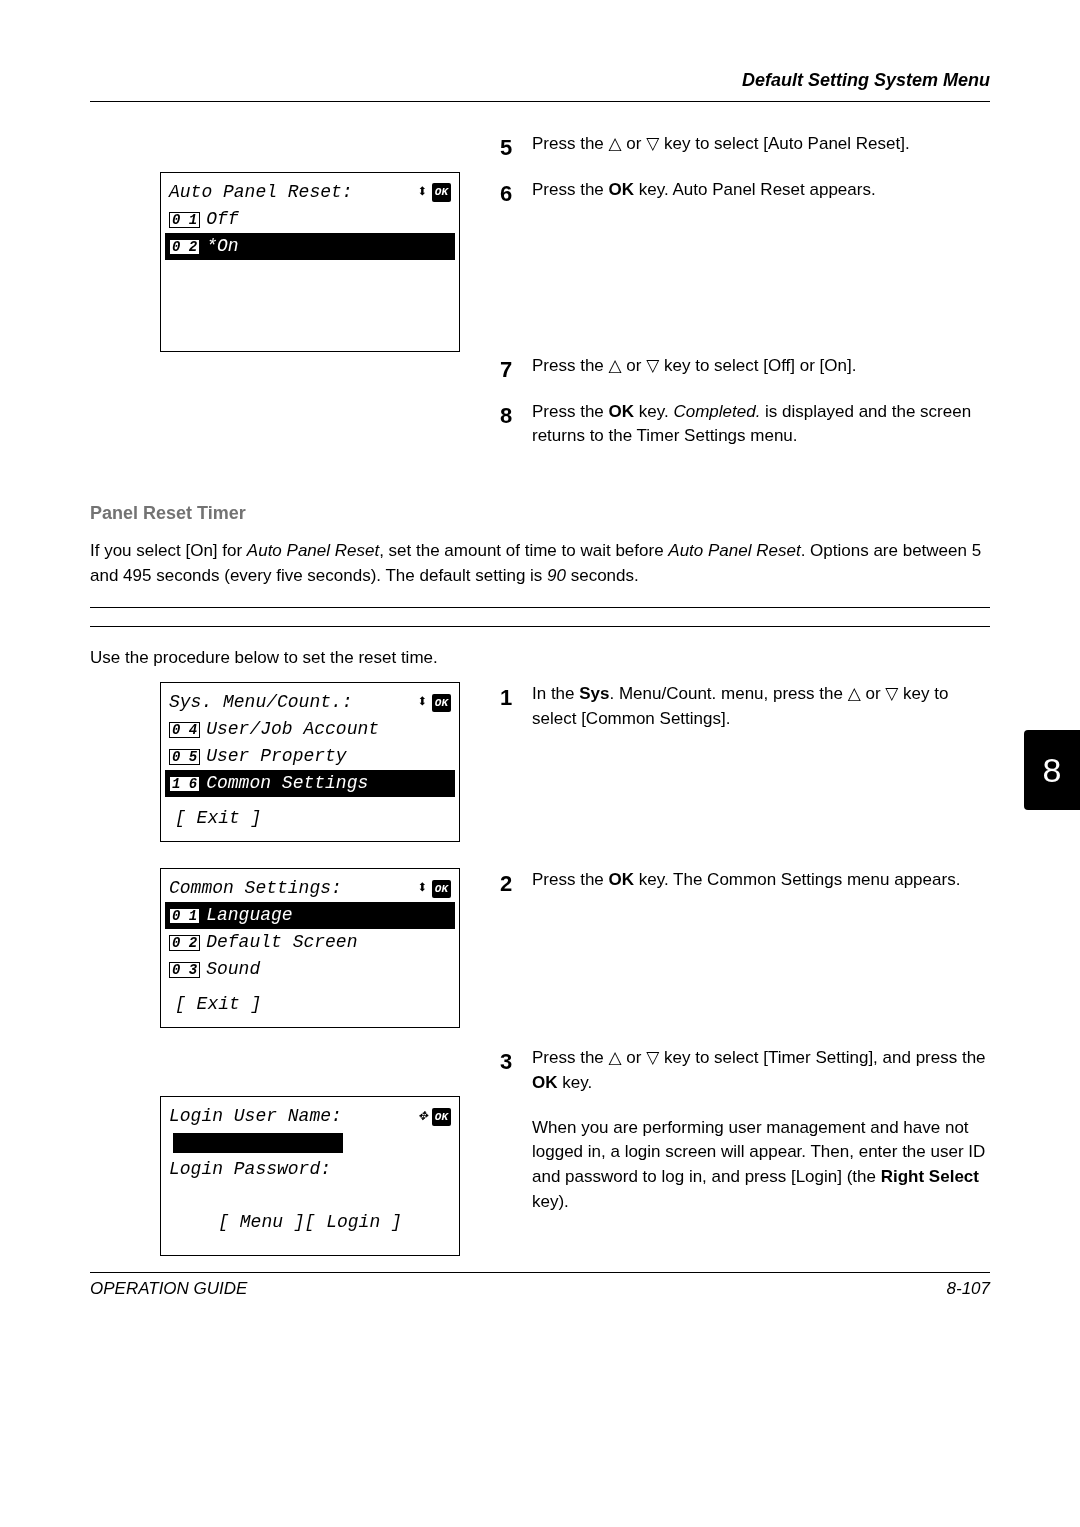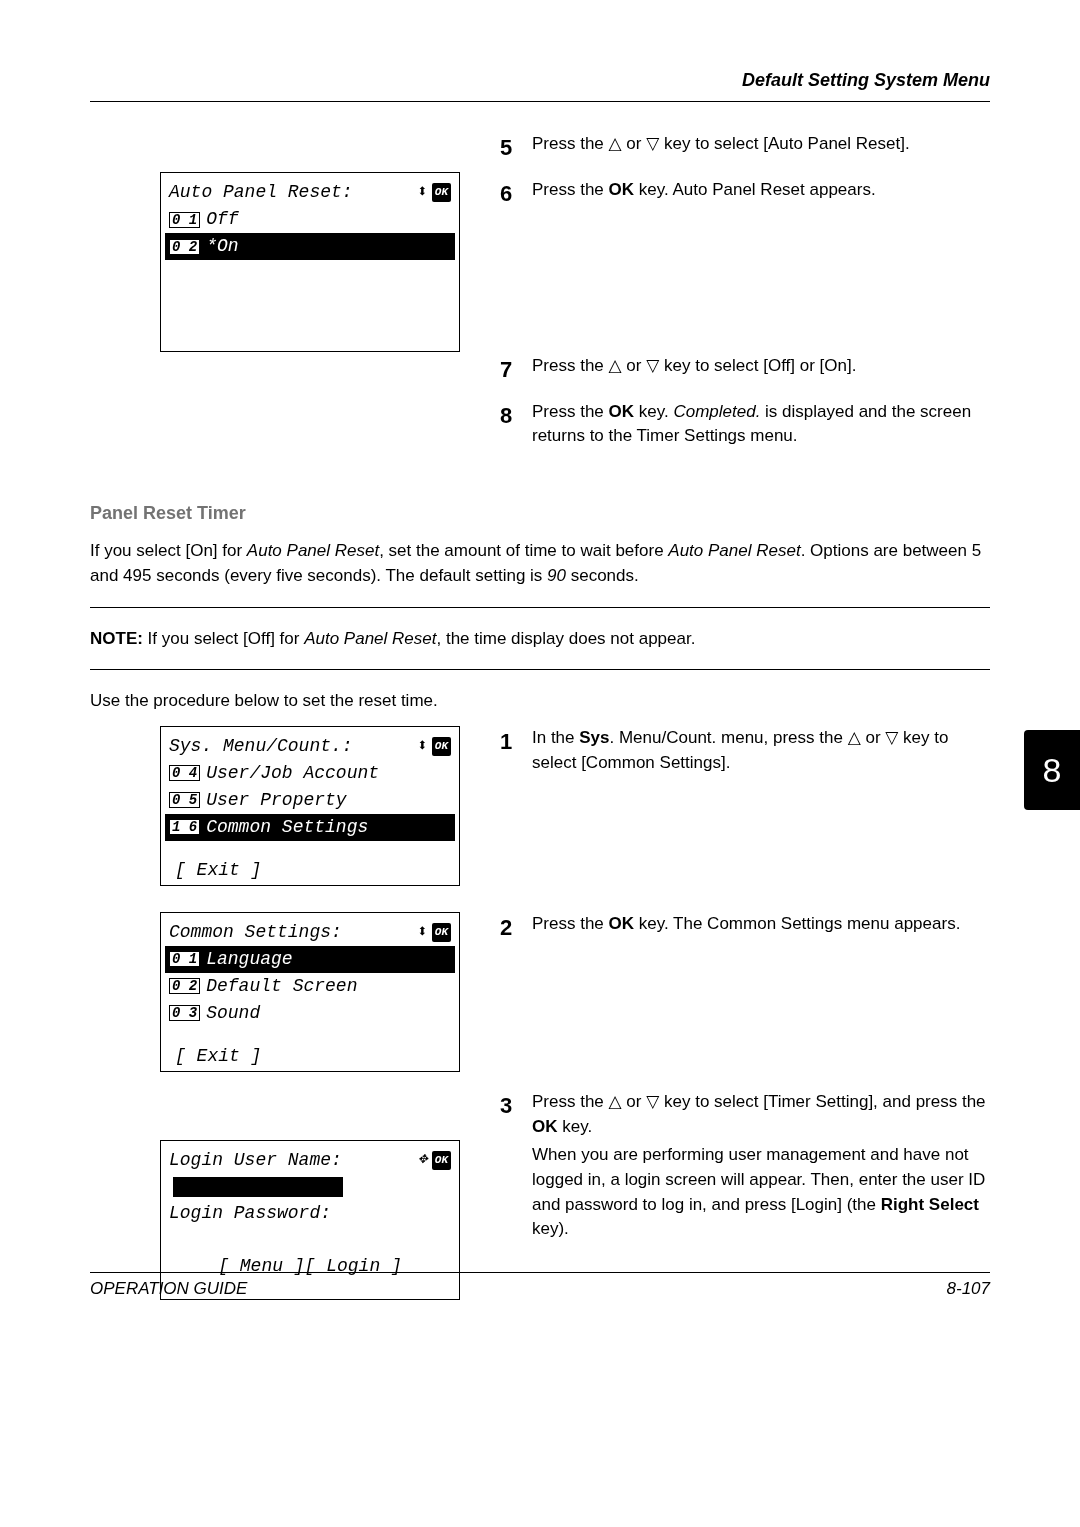--- a/index.html
+++ b/index.html
@@ -17,21 +17,21 @@
   .italic { font-style: italic; }
   .tri-up::before { content: "△"; }
   .tri-dn::before { content: "▽"; }
   .lcd { border: 1.5px solid #000; width: 300px; font-family: "Courier New", monospace; font-size: 18px; line-height: 1.5; padding: 6px 4px; margin-left: 70px; margin-top: 40px; background: #fff; }
   .lcd .row { display: flex; align-items: center; padding: 0 4px; min-height: 26px; font-style: italic; }
   .lcd .row.hl { background: #000; color: #fff; }
   .numbox { display: inline-block; border: 1.5px solid #000; font-size: 14px; font-weight: bold; padding: 0 2px; line-height: 14px; margin-right: 6px; background: #fff; color: #000; min-width: 20px; text-align: center; }
   .lcd .right-icons { margin-left: auto; display: inline-flex; gap: 4px; align-items: center; }
   .ok-badge { display: inline-block; background: #000; color: #fff; font-size: 11px; font-weight: bold; padding: 1px 3px; border-radius: 2px; }
   .arrows { font-weight: bold; }
-  .lcd .soft { text-align: right; padding: 16px 10px; }
+  .lcd .soft { text-align: right; padding: 8px 10px; }
   .lcd .soft2 { display: flex; justify-content: center; padding: 0 8px; }
   .lcd .input-slot { display:inline-block; width: 170px; height: 20px; background:#000; margin-left:4px; vertical-align: middle; }
 
   .section-heading { color: #737373; font-weight: bold; font-size: 18px; margin-top: 40px; margin-bottom: 14px; }
   .para { font-size: 17px; line-height: 1.5; margin-bottom: 12px; }
   .hr { border-top: 1.5px solid #000; margin: 18px 0; }
   .note-block { margin: 18px 0; }
 
   .tab-8 { position: absolute; right: 0; top: 730px; width: 56px; height: 80px; background: #000; color: #fff; display: flex; align-items: center; justify-content: center; font-size: 34px; font-weight: 400; border-radius: 4px 0 0 4px; }
 
@@ -101,23 +101,20 @@
       </div>
     </div>
   </div>
 
   <div class="section-heading">Panel Reset Timer</div>
   <p class="para">
     <span>If you select [On] for </span><span class="italic">Auto Panel Reset</span><span>, set the amount of time to wait before </span><span class="italic">Auto Panel Reset</span><span>. Options are between 5 and 495 seconds (every five seconds). The default setting is </span><span class="italic">90</span><span> seconds.</span>
   </p>
 
   <div class="hr"></div>
-  <p class="para note-block">
-    <span class="bold">NOTE:</span><span> If you select [Off] for </span><span class="italic">Auto Panel Reset</span><span>, the time display does not appear.</span>
-  </p>
   <div class="hr"></div>
 
   <p class="para">Use the procedure below to set the reset time.</p>
 
   <div class="content-top" style="margin-top:8px">
     <div class="left-col">
       <div class="lcd mid" style="margin-top:0">
         <div class="row">
           <span>Sys. Menu/Count.:</span>
           <span class="right-icons">
@@ -205,21 +202,21 @@
         <div class="row soft2">
           <span>[ Menu   ]</span>
           <span>[ Login  ]</span>
         </div>
       </div>
     </div>
     <div class="right-col">
       <div class="step">
         <div class="step-num">3</div>
         <div class="step-body">
-          <p style="margin-bottom:4px">
+          <p style="margin-bottom:20px">
             <span>Press the </span><span class="tri-up"></span><span> or </span><span class="tri-dn"></span><span> key to select [Timer Setting], and press the </span><span class="bold">OK</span><span> key.</span>
           </p>
           <p>
             <span>When you are performing user management and have not logged in, a login screen will appear. Then, enter the user ID and password to log in, and press [Login] (the </span><span class="bold">Right Select</span><span> key).</span>
           </p>
         </div>
       </div>
     </div>
   </div>
 

